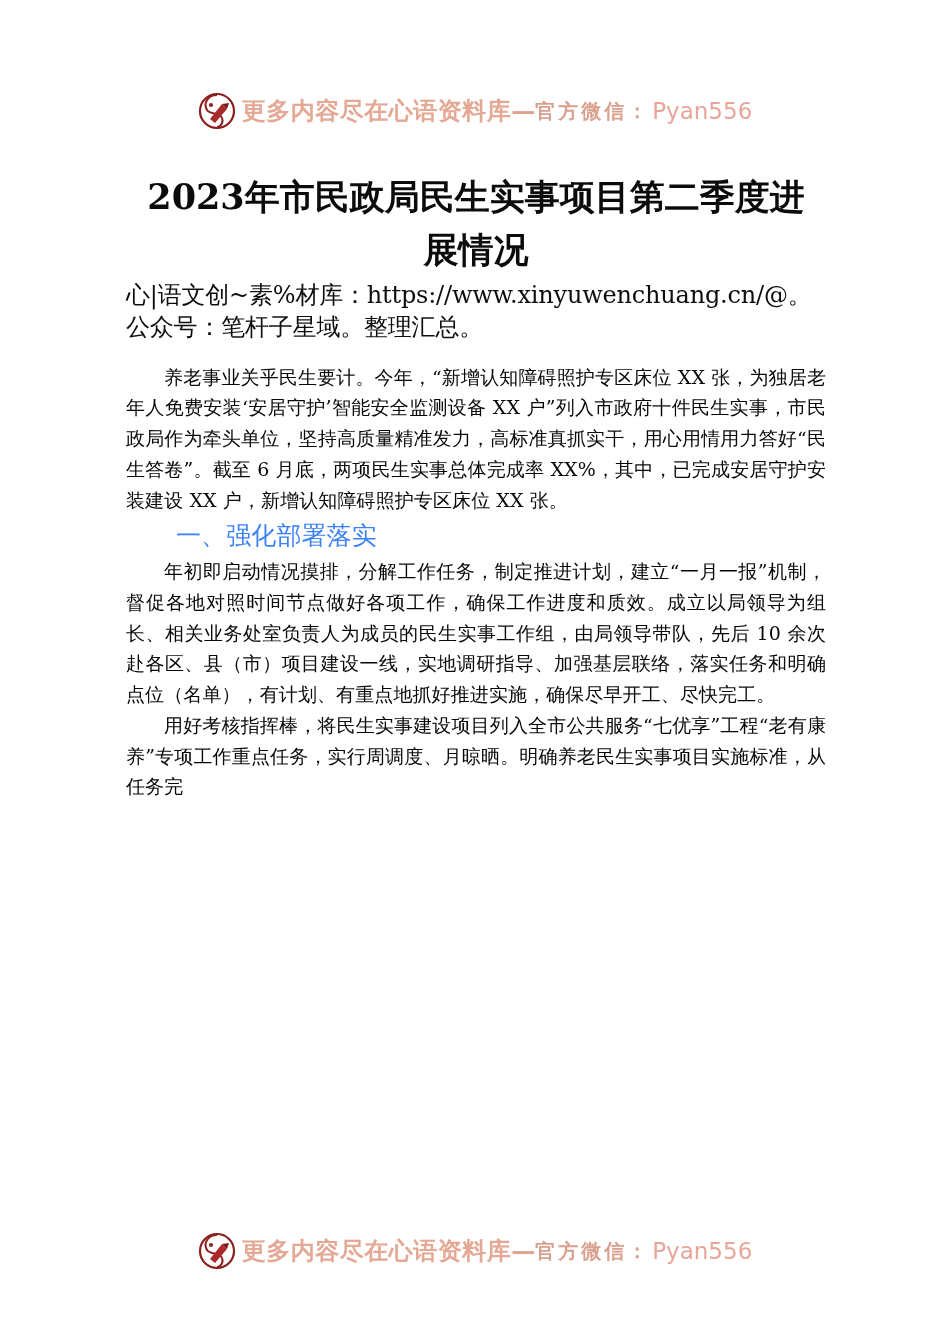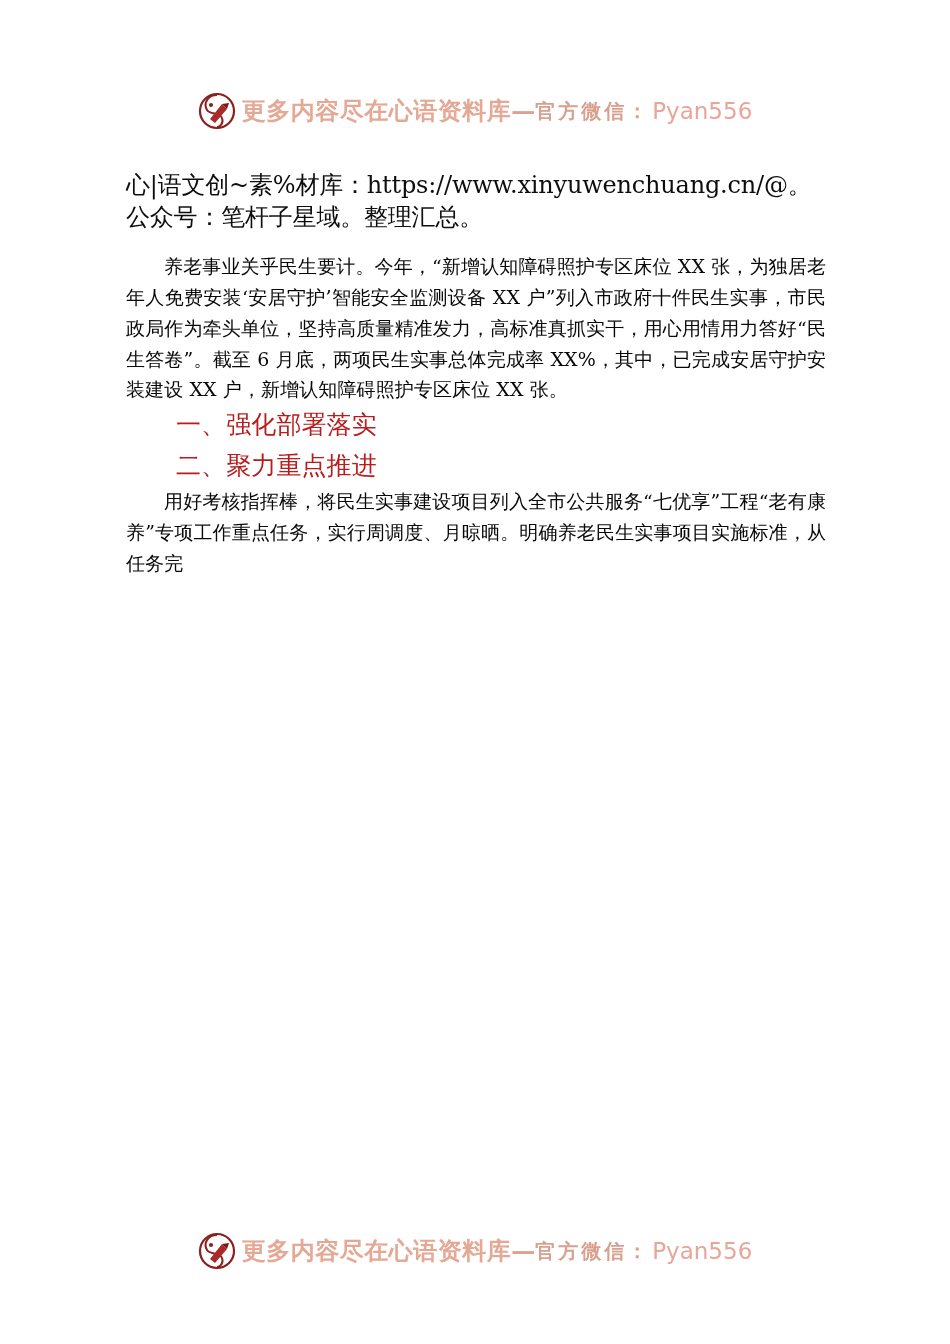--- a/index.html
+++ b/index.html
@@ -122,21 +122,21 @@
     text-align: justify;
     text-justify: inter-ideograph;
     text-indent: 2em;
     letter-spacing: 0.1px;
   }
 
   .heading {
     font-family: "DejaVu Serif", "Liberation Serif", serif;
     font-size: 25px;
     line-height: 1.62;
-    color: #b91c1c;
+    color: #3b82f6;
     margin: 0;
     text-indent: 2em;
     letter-spacing: 0.1px;
   }
 </style>
 </head>
 <body>
 
 <div class="page">
 
@@ -151,28 +151,29 @@
       </svg>
     </span>
     <span class="wm-cn">更多内容尽在心语资料库</span>
     <span class="wm-dash">—</span>
     <span class="wm-cn2">官方微信：</span>
     <span class="wm-id">Pyan556</span>
   </div>
 
   <div class="doc">
 
+    <h1 class="doc-title">2023年市民政局民生实事项目第二季度进展情况</h1>
 
     <p class="meta-block">心|语文创~素%材库：https://www.xinyuwenchuang.cn/@。公众号：笔杆子星域。整理汇总。</p>
 
     <div style="height:18px"></div>
 
     <p class="para">养老事业关乎民生要计。今年，“新增认知障碍照护专区床位 XX 张，为独居老年人免费安装‘安居守护’智能安全监测设备 XX 户”列入市政府十件民生实事，市民政局作为牵头单位，坚持高质量精准发力，高标准真抓实干，用心用情用力答好“民生答卷”。截至 6 月底，两项民生实事总体完成率 XX%，其中，已完成安居守护安装建设 XX 户，新增认知障碍照护专区床位 XX 张。</p>
     <p class="heading">一、强化部署落实</p>
-    <p class="heading">二、聚力重点推进</p>
+    <p class="para">年初即启动情况摸排，分解工作任务，制定推进计划，建立“一月一报”机制，督促各地对照时间节点做好各项工作，确保工作进度和质效。成立以局领导为组长、相关业务处室负责人为成员的民生实事工作组，由局领导带队，先后 10 余次赴各区、县（市）项目建设一线，实地调研指导、加强基层联络，落实任务和明确点位（名单），有计划、有重点地抓好推进实施，确保尽早开工、尽快完工。</p>
     <p class="para">用好考核指挥棒，将民生实事建设项目列入全市公共服务“七优享”工程“老有康养”专项工作重点任务，实行周调度、月晾晒。明确养老民生实事项目实施标准，从任务完</p>
 
   </div>
 
   <div class="watermark bottom">
     <span class="wm-logo">
       <svg viewBox="0 0 38 38" xmlns="http://www.w3.org/2000/svg">
         <circle cx="19" cy="19" r="17" fill="none" stroke="#8c1f1f" stroke-width="2.2"></circle>
         <path d="M19 3 C10 3 5 11 9 18 C12 23 22 20 24 26 C26 31 22 35 19 35" fill="none" stroke="#8c1f1f" stroke-width="2"></path>
         <path d="M12 27 L24 12 L29 17 L17 31 Z" fill="#a82a2a"></path>

